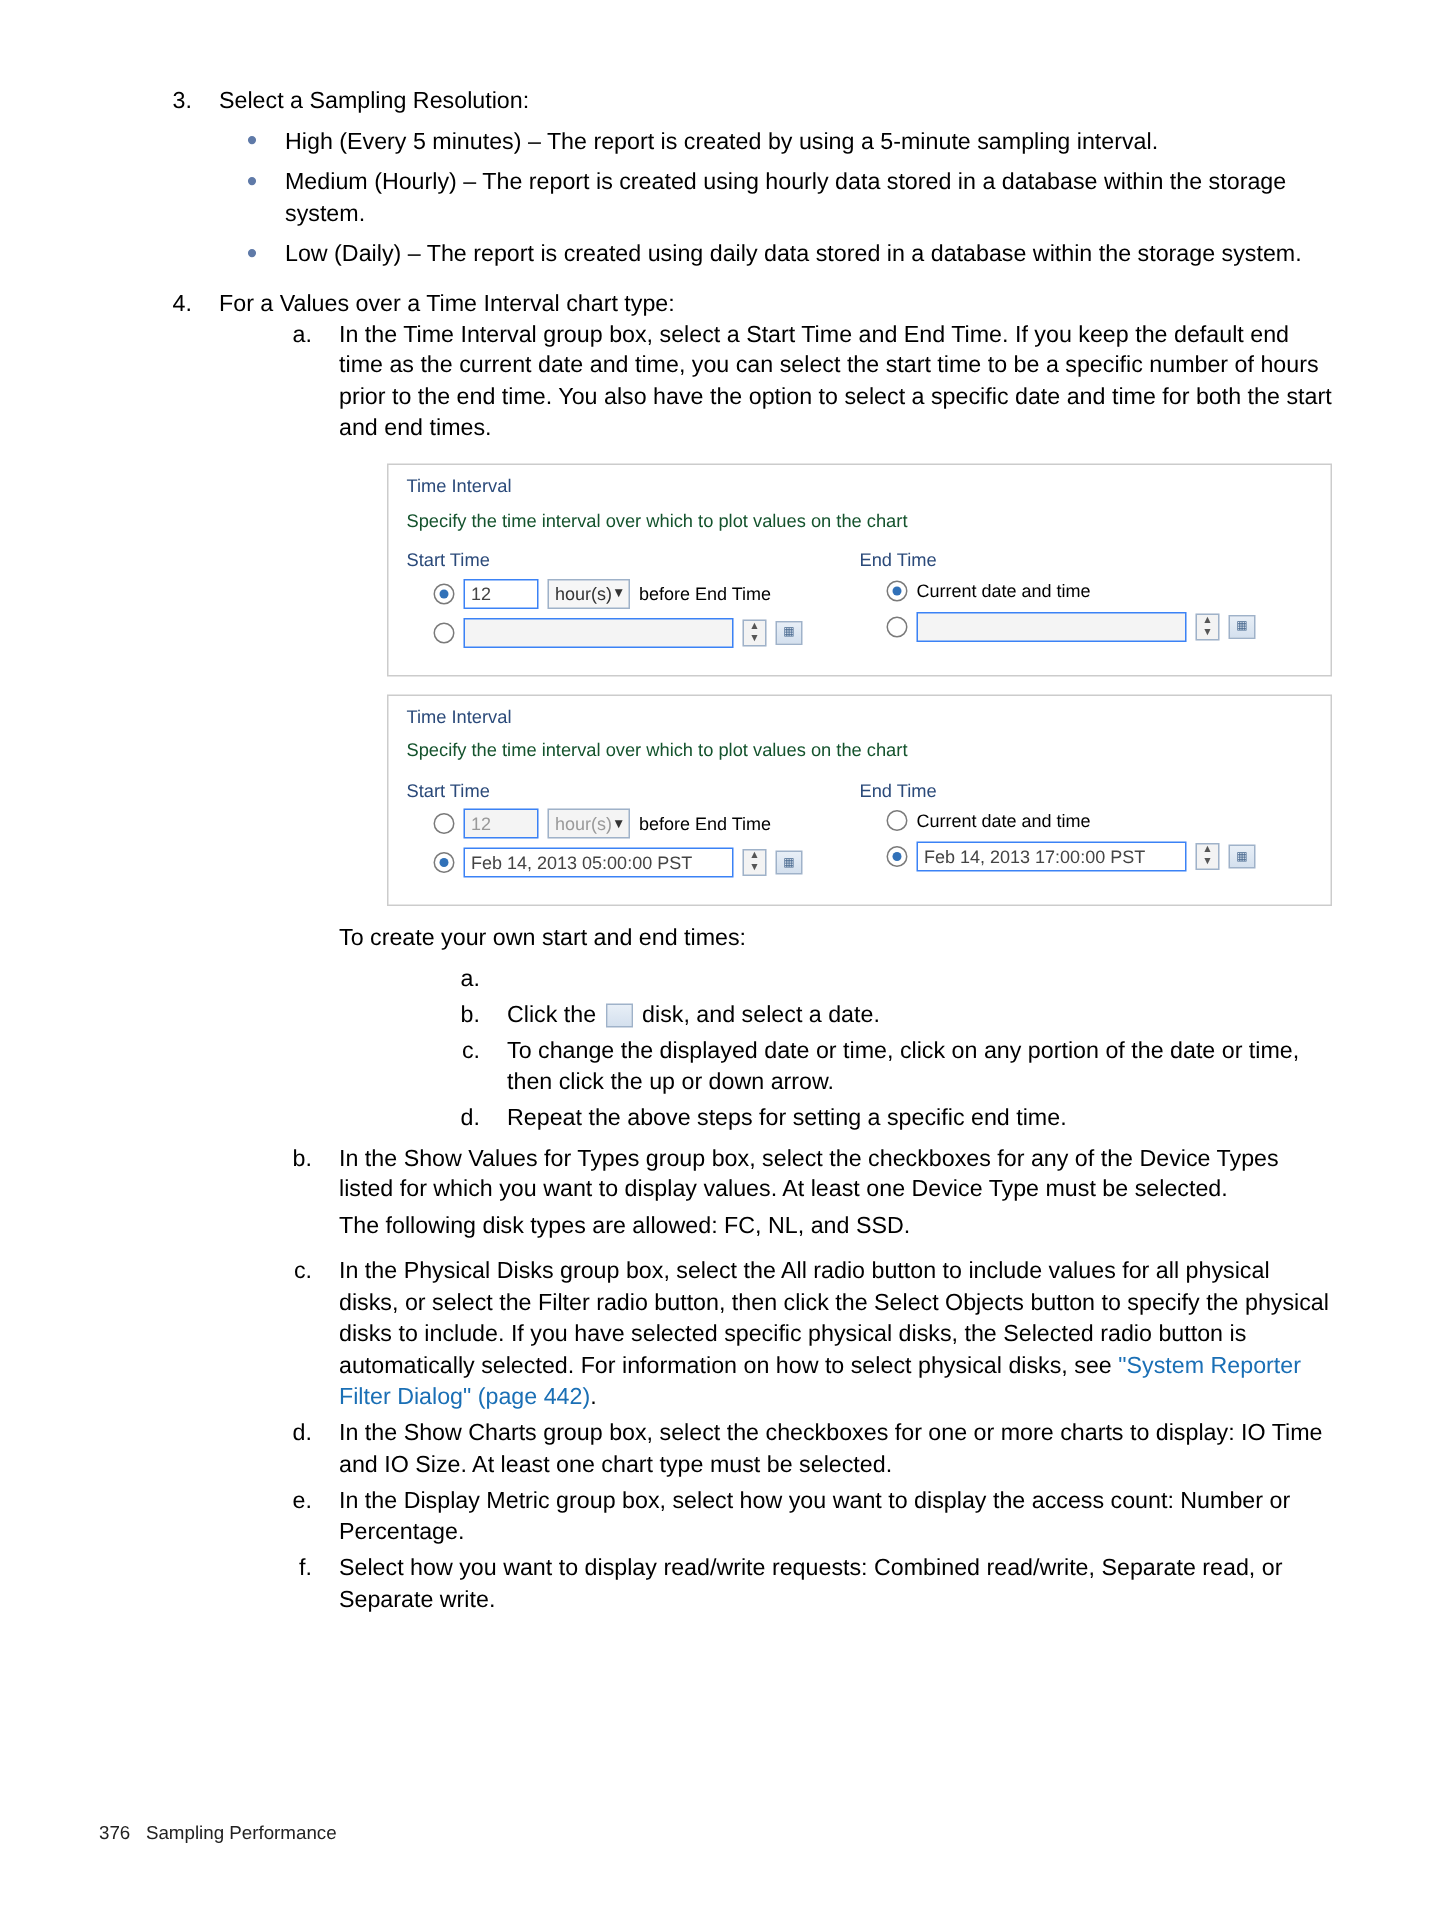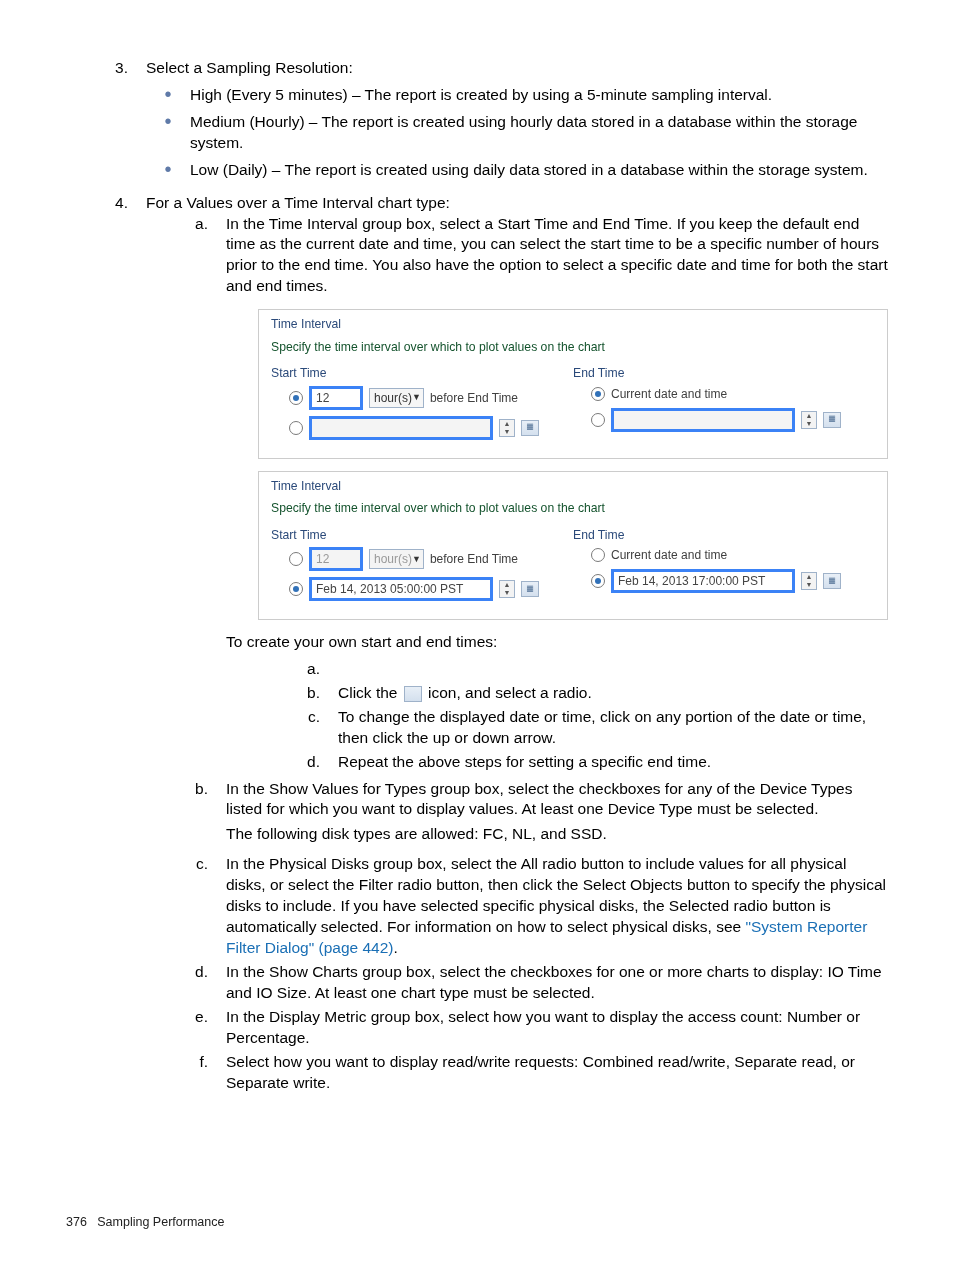--- a/index.html
+++ b/index.html
@@ -20,30 +20,30 @@
   .link{color:#1a6fb5}
   .figure{border:1px solid #ccc;margin:12px 0 12px 32px;padding:6px 12px 12px 12px;font-size:12.2px;color:#2b4a7a;background:#fff;font-family:"Segoe UI",Tahoma,sans-serif}
   .fig-title{color:#2b4a7a;margin-bottom:6px}
   .fig-sub{color:#14532d;margin-bottom:10px}
   .fig-cols{display:flex}
   .fig-col{flex:1}
   .fig-label{color:#2b4a7a;margin-bottom:4px}
   .row{display:flex;align-items:center;gap:6px;margin-bottom:6px;margin-left:18px}
   .radio{width:12px;height:12px;border:1px solid #7a7a7a;border-radius:50%;display:inline-flex;align-items:center;justify-content:center;background:#fff}
   .radio.sel::after{content:"";width:6px;height:6px;border-radius:50%;background:#3171b8}
-  .tbox{border:3px solid #3b82f6;background:#fff;padding:1px 4px;min-width:40px;height:16px;display:inline-flex;align-items:center;font-size:12px;color:#444}
+  .tbox{border:1px solid #3b82f6;background:#fff;padding:1px 4px;min-width:40px;height:16px;display:inline-flex;align-items:center;font-size:12px;color:#444}
   .tbox.wide{min-width:170px}
   .tbox.dis{background:#f4f4f4;color:#999}
   .drop{border:1px solid #9fb2c9;background:#f6f6f6;padding:1px 2px 1px 4px;height:16px;display:inline-flex;align-items:center;font-size:12px;color:#333;gap:0}
   .tri{font-size:9px;color:#333;line-height:1}
   .spin{display:inline-flex;flex-direction:column;border:1px solid #9fb2c9;height:16px;width:14px;background:#f3f3f3}
   .spin span{flex:1;font-size:7px;text-align:center;line-height:1;color:#555}
   .cal{width:16px;height:14px;border:1px solid #9fb2c9;background:linear-gradient(#e8eff7,#d4e0ee);display:inline-flex;align-items:center;justify-content:center;font-size:8px;color:#4a6a90}
   .inlinecal{display:inline-block;vertical-align:middle;width:16px;height:14px;border:1px solid #9fb2c9;background:linear-gradient(#e8eff7,#d4e0ee);margin:0 2px}
-  .txt{color:#404040;font-size:12px}
+  .txt{color:#000000;font-size:12px}
   .nested{margin-left:32px}
   .para2{margin:4px 0 6px 0}
   .footer{position:absolute;left:66px;bottom:40px;font-size:12.5px;color:#222}
 </style>
 </head>
 <body>
 
 <div class="page">
 
 <ol class="ol-main">
@@ -170,21 +170,21 @@
               </div>
             </div>
 
             <div class="para2">To create your own start and end times:</div>
             <ol class="alpha nested">
               <li>
                     <div class="aletter">a.</div>
                   </li>
               <li>
                     <div class="aletter">b.</div>
-                    <div class="atext"><span>Click the </span><span class="inlinecal"></span><span> icon, and select a radio.</span></div>
+                    <div class="atext"><span>Click the </span><span class="inlinecal"></span><span> disk, and select a date.</span></div>
                   </li>
               <li>
                     <div class="aletter">c.</div>
                     <div class="atext">To change the displayed date or time, click on any portion of the date or time, then click the up or down arrow.</div>
                   </li>
               <li>
                     <div class="aletter">d.</div>
                     <div class="atext">Repeat the above steps for setting a specific end time.</div>
                   </li>
             </ol>

